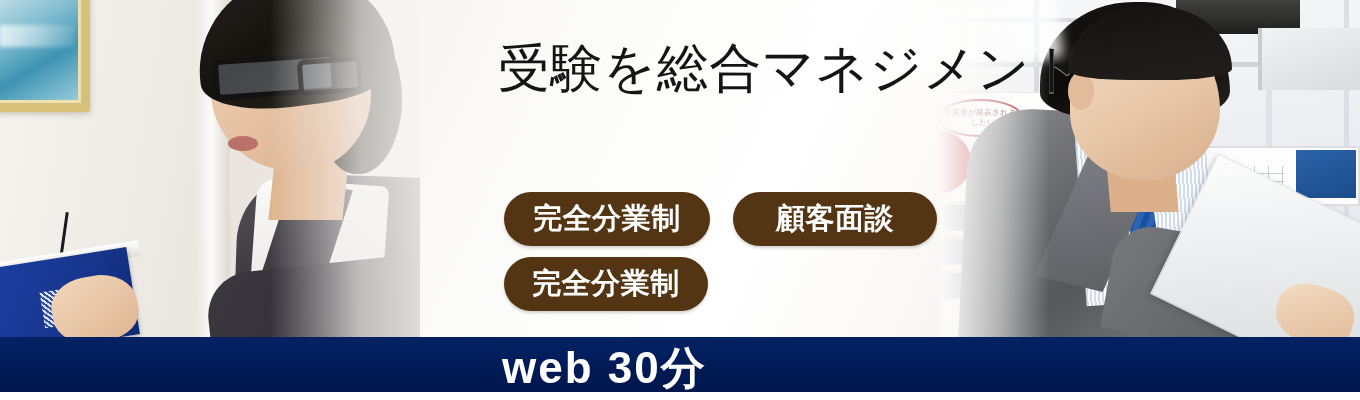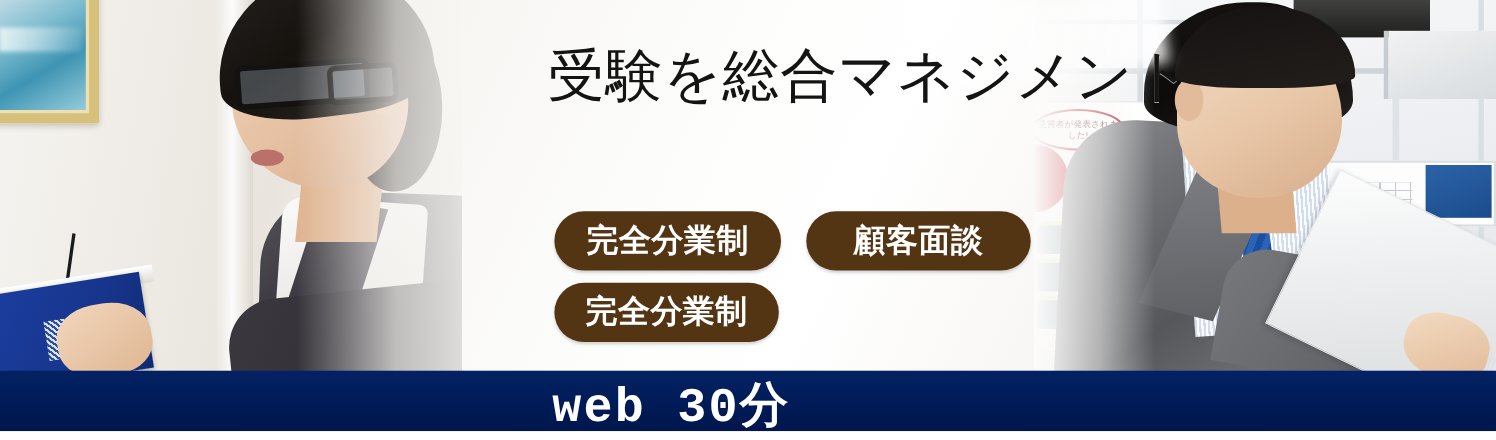--- a/index.html
+++ b/index.html
@@ -367,21 +367,21 @@
     display:flex;align-items:baseline;gap:60px;
     margin-left:502px;
   }
   .nav-label{
     color:#ffffff;font-size:34px;font-weight:bold;letter-spacing:2px;
     white-space:nowrap;
   }
   .nav-web{
     color:#ffffff;font-size:44px;font-weight:bold;letter-spacing:2px;
     white-space:nowrap;
-    font-family:Liberation Mono, monospace;
+    font-family:Liberation Sans, sans-serif;
   }
 </style>
 </head>
 <body>
 
 <div class="banner">
 
   <div class="photo-left">
     <div class="pl-wall"></div>
     <div class="pl-wall-edge"></div>

